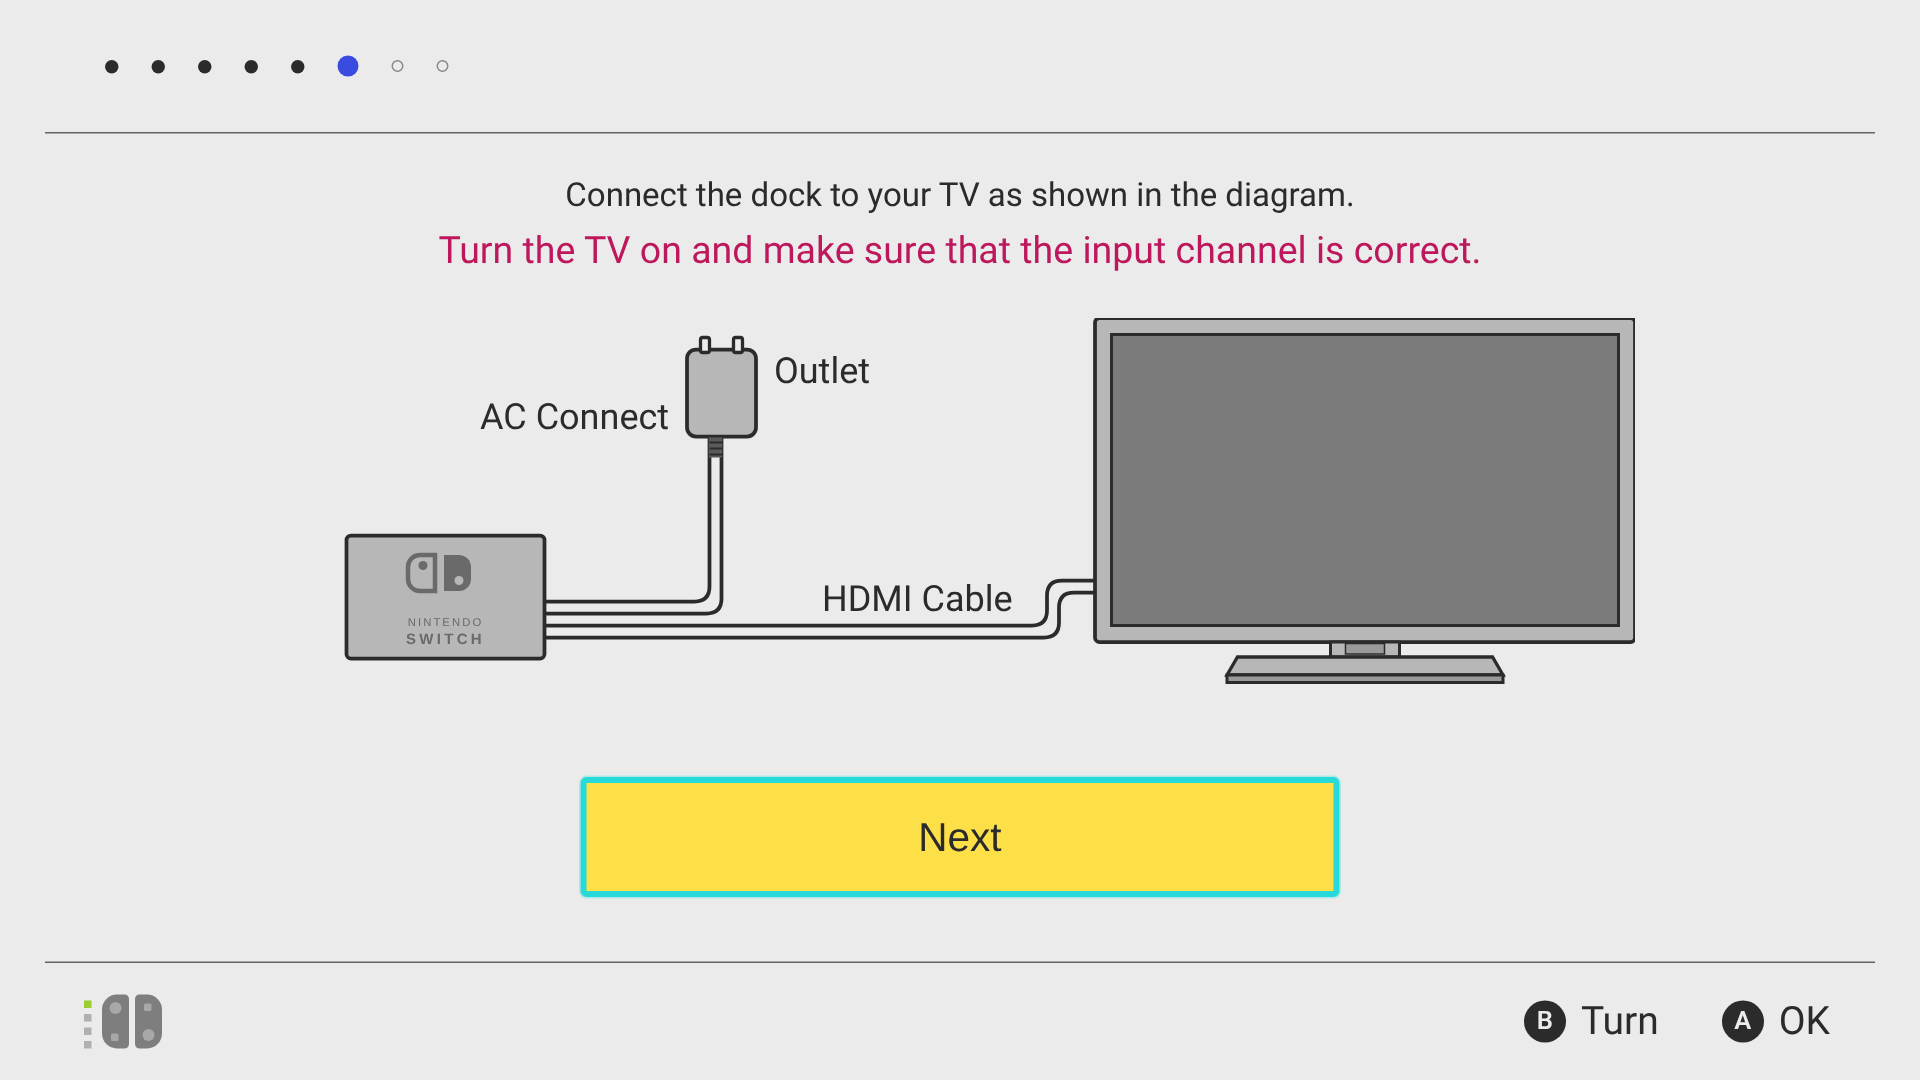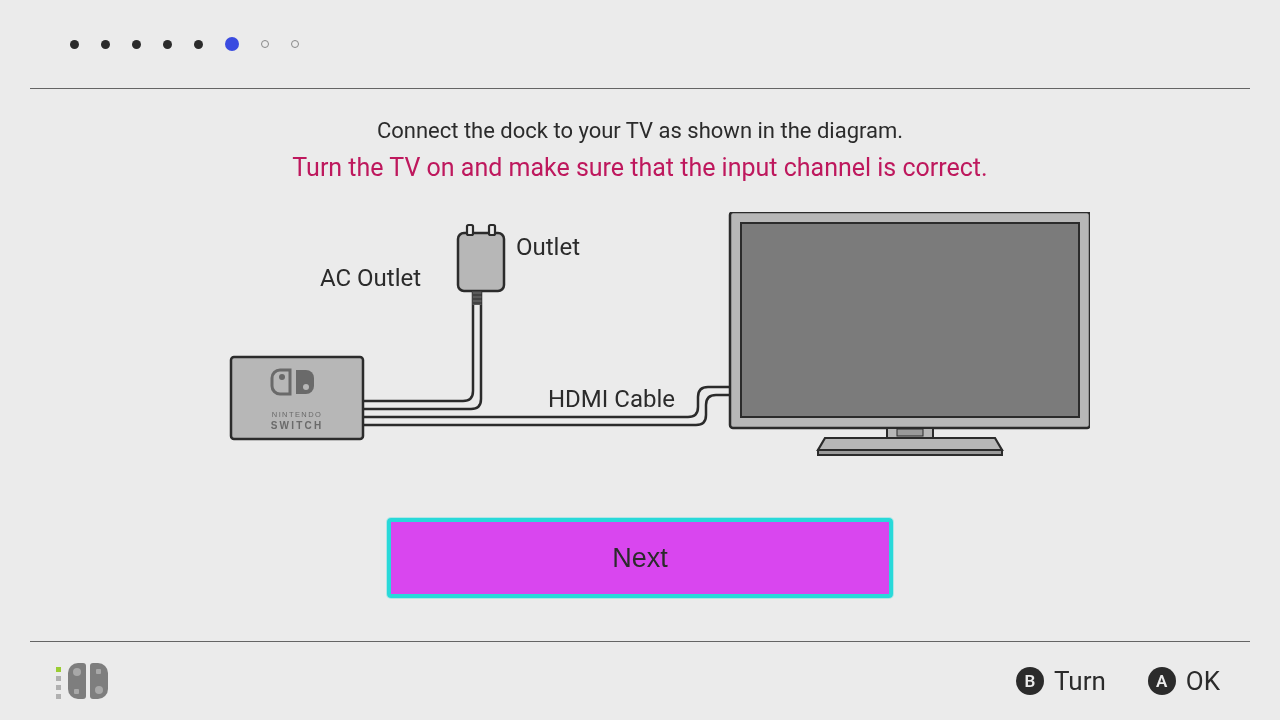--- a/index.html
+++ b/index.html
@@ -88,21 +88,21 @@
   }
 
   
   .next-btn-wrap {
     margin-top: 30px;
     position: relative;
   }
   .next-btn {
     width: 498px;
     height: 72px;
-    background: #d946ef;
+    background: #fde047;
     border: none;
     font-size: 27px;
     color: #2b2b2b;
     cursor: pointer;
     position: relative;
     z-index: 2;
   }
   .next-btn-focus {
     position: absolute;
     top: -4px; left: -4px; right: -4px; bottom: -4px;
@@ -216,21 +216,21 @@
 </div>
 <div class="hr-top"></div>
 
 <div class="content">
   <div class="heading">Connect the dock to your TV as shown in the diagram.</div>
   <div class="subheading">Turn the TV on and make sure that the input channel is correct.</div>
 
   <div class="diagram">
     
     <span class="dlabel" style="left:326px; top:21px;">Outlet</span>
-    <span class="dlabel" style="left:130px; top:52px;">AC Outlet</span>
+    <span class="dlabel" style="left:130px; top:52px;">AC Connect</span>
     <span class="dlabel" style="left:358px; top:173px;">HDMI Cable</span>
 
     
     <svg viewBox="0 0 900 280" width="900" height="280">
 
       <path d="M 291 80 L 291 187 Q 291 197 281 197 L 173 197" fill="none" stroke="#2b2b2b" stroke-width="2.5"></path>
       <path d="M 283 80 L 283 179 Q 283 189 273 189 L 173 189" fill="none" stroke="#2b2b2b" stroke-width="2.5"></path>
 
       <path d="M 173 205 L 498 205 Q 508 205 508 195 L 508 185 Q 508 175 518 175 L 541 175" fill="none" stroke="#2b2b2b" stroke-width="2.5"></path>
       <path d="M 173 213 L 506 213 Q 516 213 516 203 L 516 193 Q 516 183 526 183 L 541 183" fill="none" stroke="#2b2b2b" stroke-width="2.5"></path>

